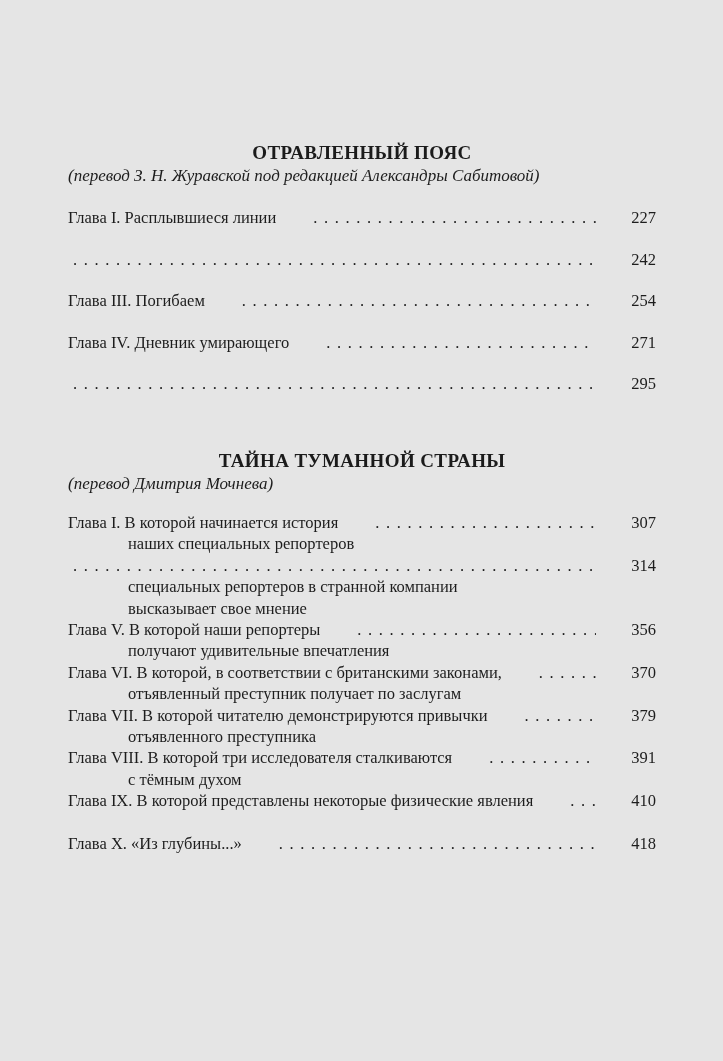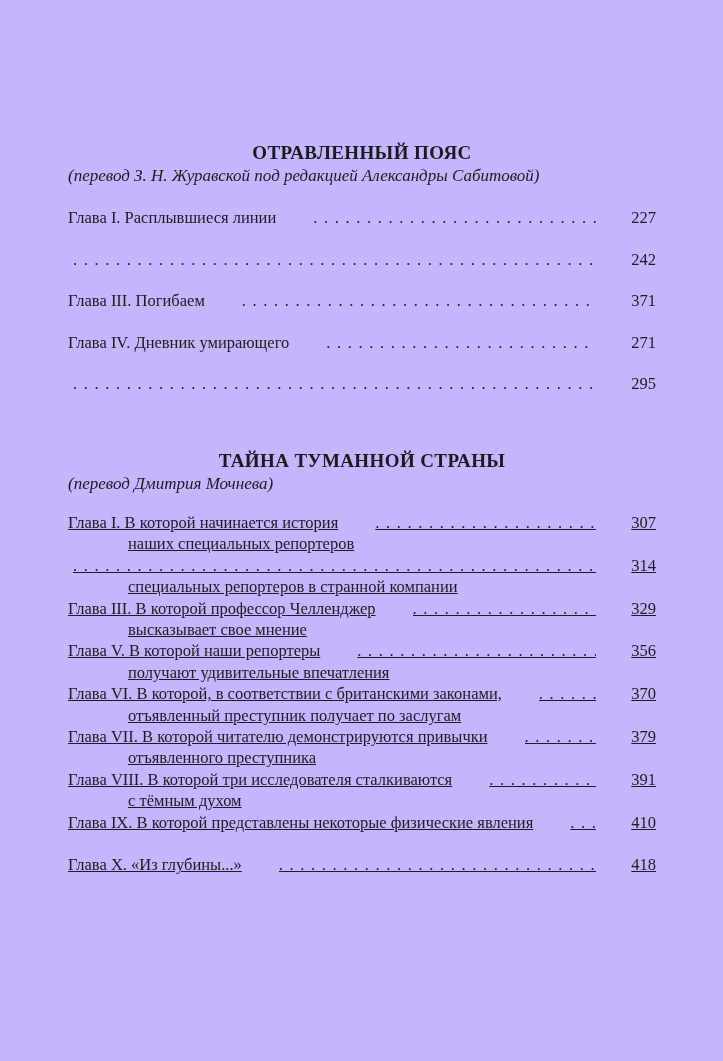--- a/index.html
+++ b/index.html
@@ -12,21 +12,21 @@
     height: 1061px;
     font-family: "Liberation Serif", serif;
     color: #1d1d1d;
     overflow: hidden;
   }
   .page {
     box-sizing: border-box;
     width: 723px;
     height: 1061px;
     padding: 143px 67px 0 68px;
-    background: #c4b5fd;
+    background: #e5e5e5;
   }
   .sec-title {
     margin: 0;
     text-align: center;
     font-size: 19px;
     line-height: 20px;
     font-weight: bold;
     letter-spacing: 0.4px;
     color: #1b1b1b;
   }
@@ -45,21 +45,20 @@
   }
   .toc-loose .entry {
     margin-bottom: 21.5px;
   }
   .toc-loose .row {
     line-height: 20px;
   }
   .toc-tight {
     margin-top: 18px;
     line-height: 21.4px;
-    text-decoration: underline;
   }
   .section-2 {
     margin-top: 57px;
   }
   .row {
     display: flex;
     align-items: flex-end;
     gap: 32px;
   }
   .label {
@@ -109,21 +108,21 @@
       <div class="entry">
         <div class="row">
           <span class="leader"></span>
           <span class="pagenum">242</span>
         </div>
       </div>
       <div class="entry">
         <div class="row">
           <span class="label">Глава III. Погибаем</span>
           <span class="leader"></span>
-          <span class="pagenum">371</span>
+          <span class="pagenum">254</span>
         </div>
       </div>
       <div class="entry">
         <div class="row">
           <span class="label">Глава IV. Дневник умирающего</span>
           <span class="leader"></span>
           <span class="pagenum">271</span>
         </div>
       </div>
       <div class="entry">
@@ -149,25 +148,20 @@
         <div class="cont">наших специальных репортеров</div>
       </div>
       <div class="entry">
         <div class="row">
           <span class="leader"></span>
           <span class="pagenum">314</span>
         </div>
         <div class="cont">специальных репортеров в странной компании</div>
       </div>
       <div class="entry">
-        <div class="row">
-          <span class="label">Глава III. В которой профессор Челленджер</span>
-          <span class="leader"></span>
-          <span class="pagenum">329</span>
-        </div>
         <div class="cont">высказывает свое мнение</div>
       </div>
       <div class="entry">
         <div class="row">
           <span class="label">Глава V. В которой наши репортеры</span>
           <span class="leader"></span>
           <span class="pagenum">356</span>
         </div>
         <div class="cont">получают удивительные впечатления</div>
       </div>

